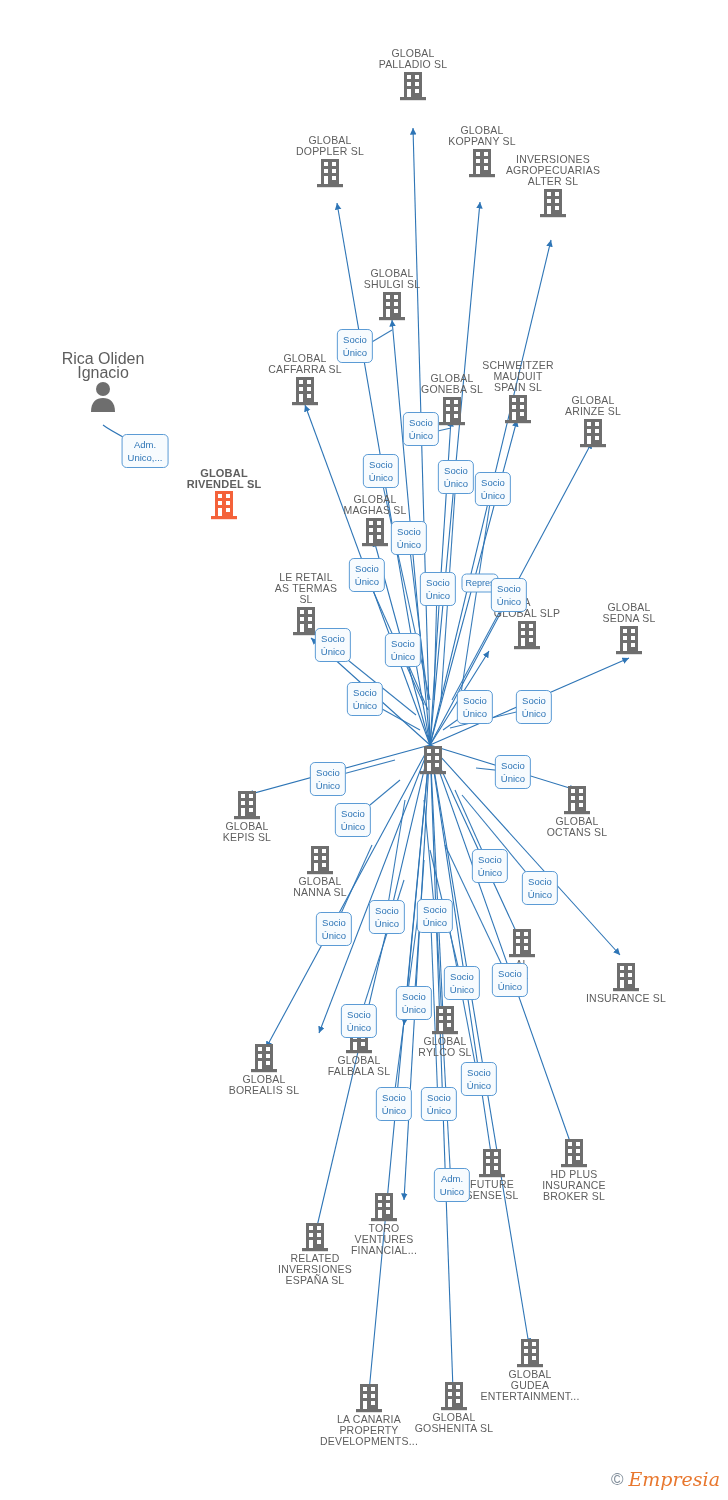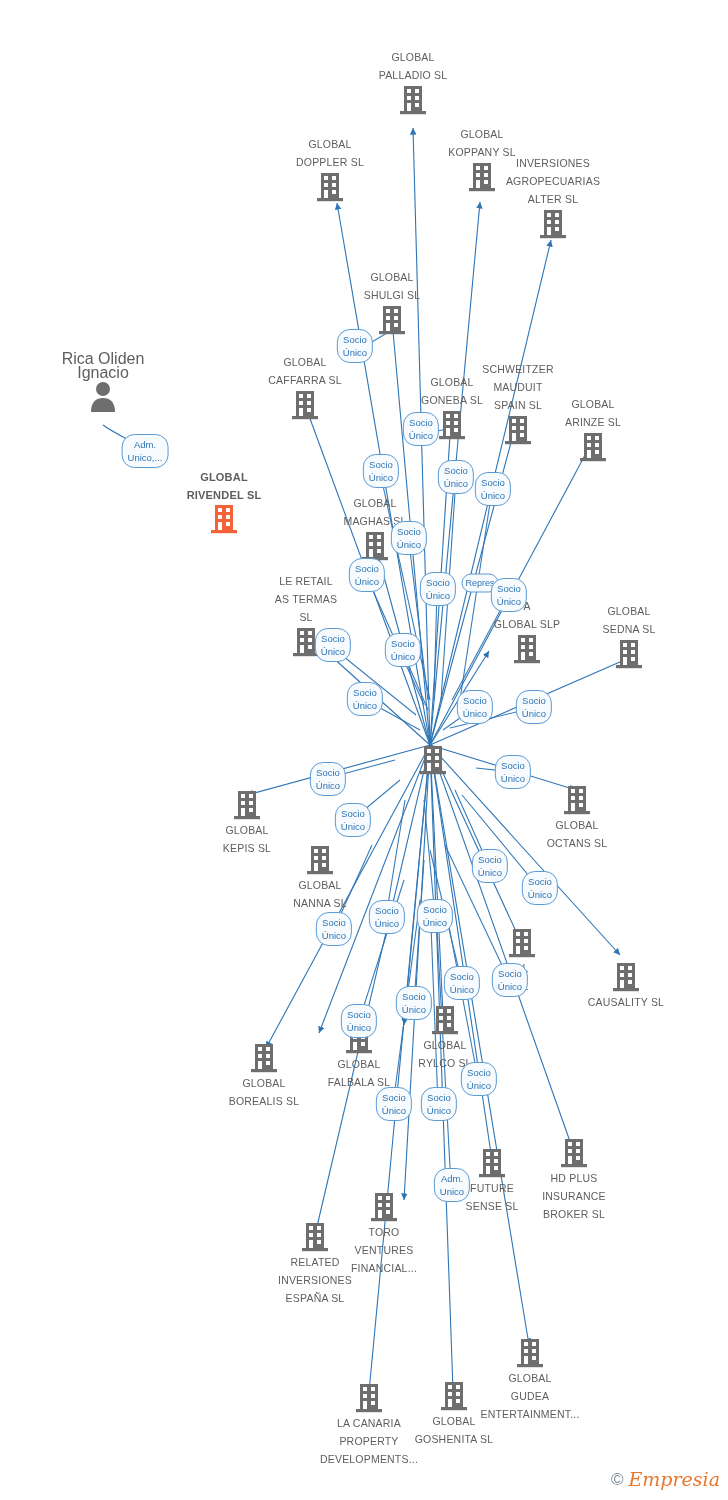--- a/index.html
+++ b/index.html
@@ -3,28 +3,28 @@
 <meta charset="utf-8">
 <style>
   html,body{margin:0;padding:0;background:#ffffff;}
   body{width:728px;height:1500px;position:relative;overflow:hidden;
        font-family:"Liberation Sans","DejaVu Sans",sans-serif;}
   #canvas{position:absolute;left:0;top:0;width:728px;height:1500px;}
   svg.edges{position:absolute;left:0;top:0;width:728px;height:1500px;pointer-events:none;}
 
   .node{position:absolute;transform:translate(-50%,0);text-align:center;width:120px;}
   .node .ico{display:block;margin:0 auto;}
-  .node .lbl{display:block;font-size:10.5px;line-height:18px;color:#5e5e5e;
+  .node .lbl{display:block;font-size:10.5px;line-height:11px;color:#5e5e5e;
              letter-spacing:.2px;white-space:pre-line;}
   .node.top .lbl{margin-bottom:1px;}
   .node.bot .lbl{margin-top:1px;}
   .node.hl .lbl{color:#5e5e5e;font-weight:bold;font-size:11px;}
 
   .badge{position:absolute;transform:translate(-50%,-50%);
-         border:1.3px solid #5b9bd5;border-radius:13px;background:#f7fbfe;
+         border:1.3px solid #5b9bd5;border-radius:5px;background:#f7fbfe;
          color:#2e75b6;font-size:9.5px;line-height:13px;text-align:center;
          padding:3px 5px;white-space:pre-line;box-sizing:border-box;}
 
   .person{position:absolute;transform:translate(-50%,0);text-align:center;width:130px;}
   .person .lbl{font-size:16px;line-height:14px;color:#5e5e5e;white-space:pre-line;}
 
   .wmark{position:absolute;right:8px;bottom:10px;display:flex;align-items:center;gap:5px;}
   .wmark .c{color:#7f8c99;font-size:17px;line-height:17px;}
   .wmark .e{color:#e8772e;font-size:19px;font-style:italic;font-family:"DejaVu Serif",serif;}
 </style>
@@ -448,21 +448,21 @@
         <rect x="0" y="26" width="26" height="3.2" fill="#6e6e6e"></rect>
         <g fill="#fff">
           <rect x="7" y="4" width="4" height="4"></rect>
           <rect x="15" y="4" width="4" height="4"></rect>
           <rect x="7" y="11" width="4" height="4"></rect>
           <rect x="15" y="11" width="4" height="4"></rect>
           <rect x="7" y="18" width="4" height="8"></rect>
           <rect x="15" y="18" width="4" height="4"></rect>
         </g>
       </svg>
-    <div class="lbl">CAUSALITY  SL</div>
+    <div class="lbl">INSURANCE  SL</div>
   </div>
 
   <div class="node bot" style="left:264px;top:1043px;">
     <svg class="ico" width="26" height="30" viewBox="0 0 26 30">
         <rect x="4" y="1" width="18" height="25" fill="#6e6e6e"></rect>
         <rect x="0" y="26" width="26" height="3.2" fill="#6e6e6e"></rect>
         <g fill="#fff">
           <rect x="7" y="4" width="4" height="4"></rect>
           <rect x="15" y="4" width="4" height="4"></rect>
           <rect x="7" y="11" width="4" height="4"></rect>

